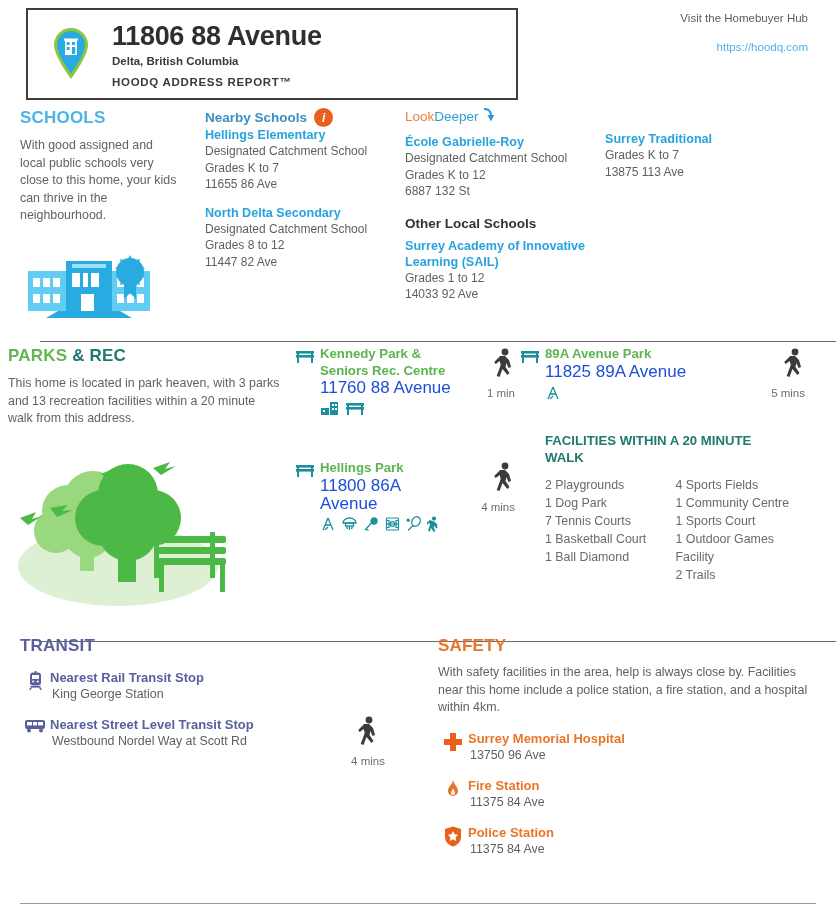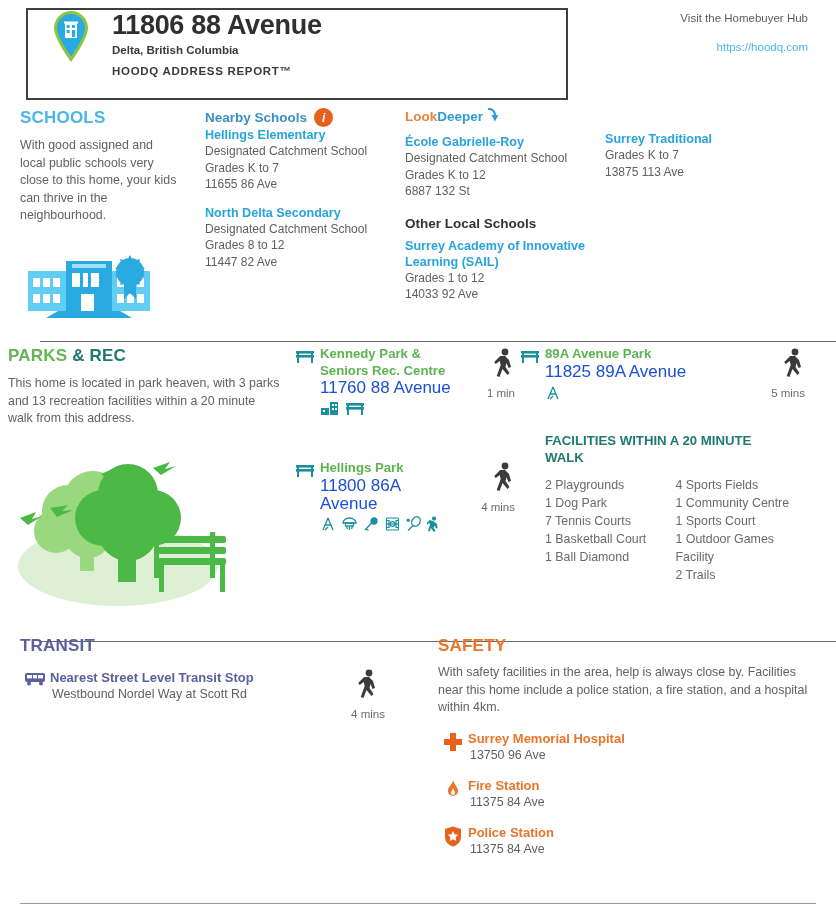--- a/index.html
+++ b/index.html
@@ -12,24 +12,24 @@
     color: #4a4a4a;
     position: relative;
     overflow: hidden;
   }
   .page { position: relative; width:836px; height:911px; }
 
   
   .header-row { display:flex; align-items:flex-start; padding: 8px 0 0 0; }
   .addr-box {
     margin-left: 26px;
-    width: 542px;
+    width: 492px;
     border: 2px solid #3f3f3f;
     height: 92px;
-    display:flex; align-items:flex-start;
+    display:flex; align-items:center;
     padding-left: 14px;
   }
   .pin-wrap { width: 58px; flex:0 0 58px; display:flex; align-items:center; justify-content:center; }
   .addr-text { padding-left: 12px; }
   .addr-line1 {
     font-size: 27px; font-weight: 700; color:#2f2f2f;
     letter-spacing:-0.3px; line-height: 30px;
   }
   .addr-line2 { font-size: 11.5px; font-weight:700; color:#3a3a3a; margin-top:4px; }
   .addr-line3 { font-size: 11.5px; font-weight:700; color:#3a3a3a; letter-spacing:0.7px; margin-top:9px; }
@@ -52,21 +52,21 @@
   .school-illus { margin-top:22px; }
   .col-nearby { width: 200px; }
   .col-deep { width: 200px; }
   .col-deep2 { width: 190px; }
   .col-hdr { font-size:13.5px; font-weight:700; color:#3c8fc4; display:flex; align-items:center; gap:7px; margin-bottom:0; }
   .info-badge {
     width:19px; height:19px; border-radius:50%; background:#e8611c;
     color:#fff; font-size:12px; font-weight:700; display:flex;
     align-items:center; justify-content:center; font-style:italic;
   }
-  .deep-hdr { font-size:13.5px; font-weight:700; margin-bottom:9px; display:flex; align-items:center; gap:2px;}
+  .deep-hdr { font-size:13.5px; font-weight:400; margin-bottom:9px; display:flex; align-items:center; gap:2px;}
   .deep-look { color:#e8843c; }
   .deep-deeper { color:#2f9cd6; }
   .school { margin-bottom:12px; }
   .school-name { font-size:12.6px; font-weight:700; color:#29a3dd; line-height:16px; }
   .school-meta { font-size:12px; color:#5f5f5f; line-height:16.5px; }
   .other-hdr { font-size:13.5px; font-weight:700; color:#333; margin:16px 0 7px 0; }
 
   
   #parks { position:absolute; top:346px; left:0; width:836px; }
   #parks .sec-title .p1 { color:#62b653; }
@@ -428,20 +428,38 @@
     </div>
   </div>
 
   <div class="divider" style="position:absolute;top:641px;left:20px;width:796px"></div>
 
   <div id="bottom">
     <div class="bot-grid">
       <div class="bot-col transit">
         <div class="sec-title" id="transit-title">TRANSIT</div>
 
+        <div class="poi">
+          <div class="poi-ic">
+            <svg width="17" height="19" viewBox="0 0 17 19">
+                <rect x="3" y="1.5" width="11" height="13" rx="3" fill="#5a5f9e"></rect>
+                <rect x="5" y="4" width="7" height="4" fill="#fff"></rect>
+                <circle cx="6.2" cy="10.5" r="1.1" fill="#fff"></circle>
+                <circle cx="10.8" cy="10.5" r="1.1" fill="#fff"></circle>
+                <rect x="3.5" y="15" width="10" height="1.6" fill="#5a5f9e"></rect>
+                <path d="M4.5 16.6 l-2 2.2 M12.5 16.6 l2 2.2" stroke="#5a5f9e" stroke-width="1.4"></path>
+                <rect x="7.6" y="0" width="1.8" height="2" fill="#5a5f9e"></rect>
+              </svg>
+          </div>
+          <div class="poi-body">
+            <div class="poi-name">Nearest Rail Transit Stop</div>
+            <div class="poi-sub">King George Station</div>
+          </div>
+          <div class="poi-walk"></div>
+        </div>
 
         <div class="poi">
           <div class="poi-ic">
             <svg width="22" height="16" viewBox="0 0 22 16">
                 <rect x="1" y="2" width="20" height="9" rx="2" fill="#5a5f9e"></rect>
                 <rect x="3" y="4" width="5" height="3.4" fill="#fff"></rect>
                 <rect x="9" y="4" width="4" height="3.4" fill="#fff"></rect>
                 <rect x="14" y="4" width="5" height="3.4" fill="#fff"></rect>
                 <circle cx="5" cy="12.5" r="2" fill="#5a5f9e"></circle>
                 <circle cx="17" cy="12.5" r="2" fill="#5a5f9e"></circle>

